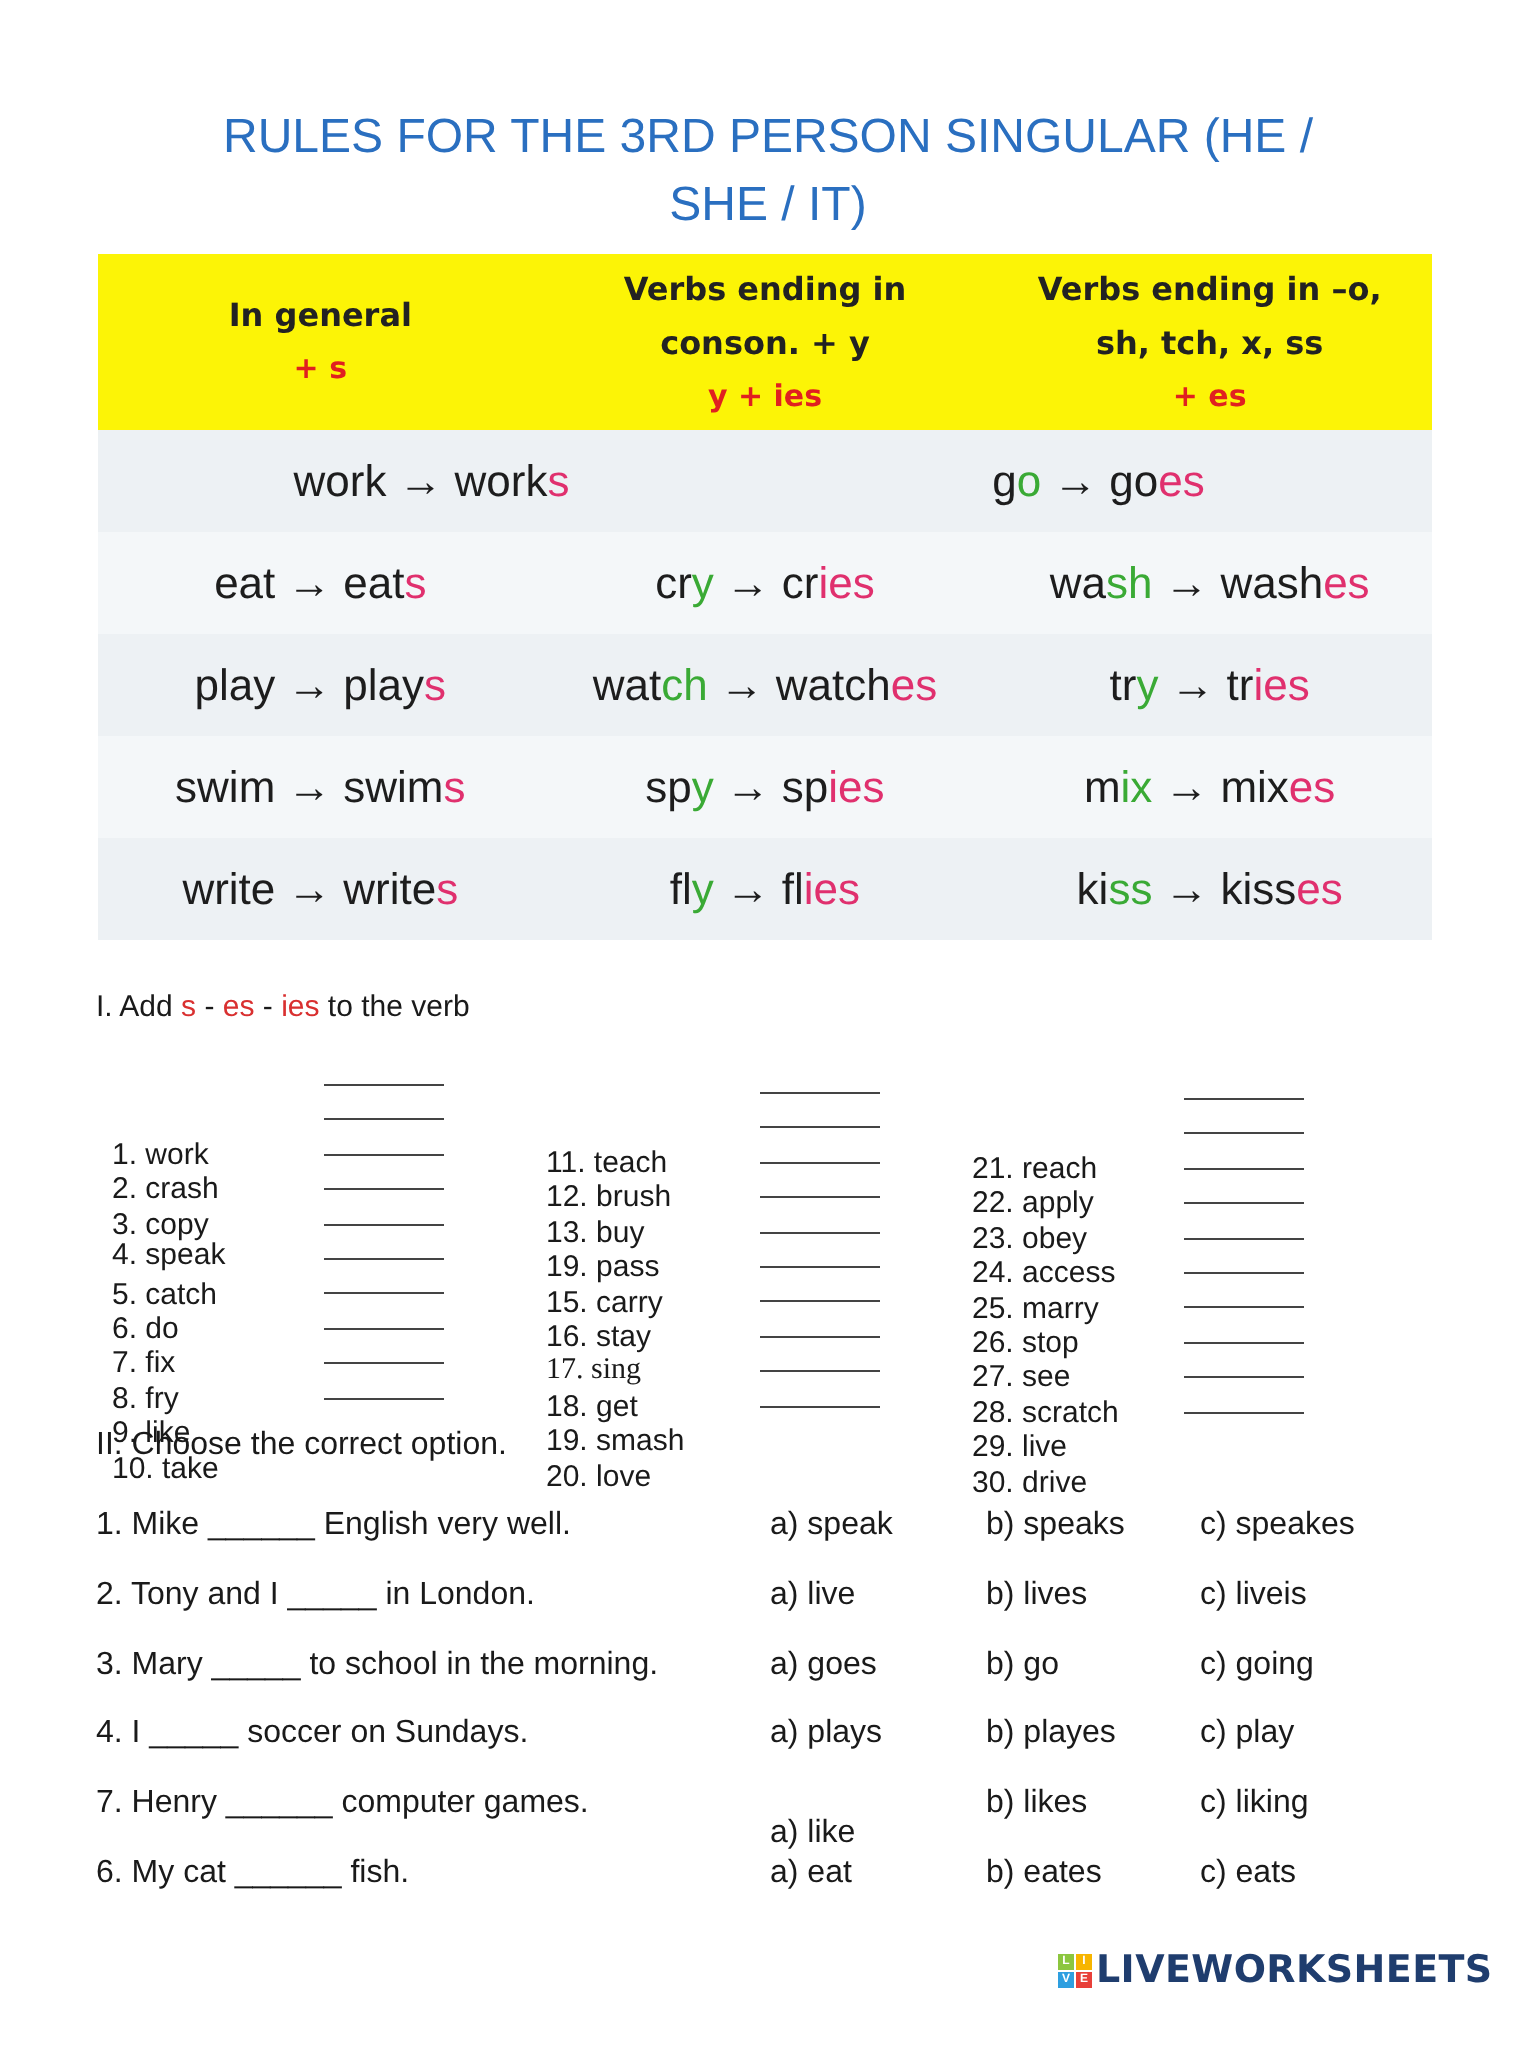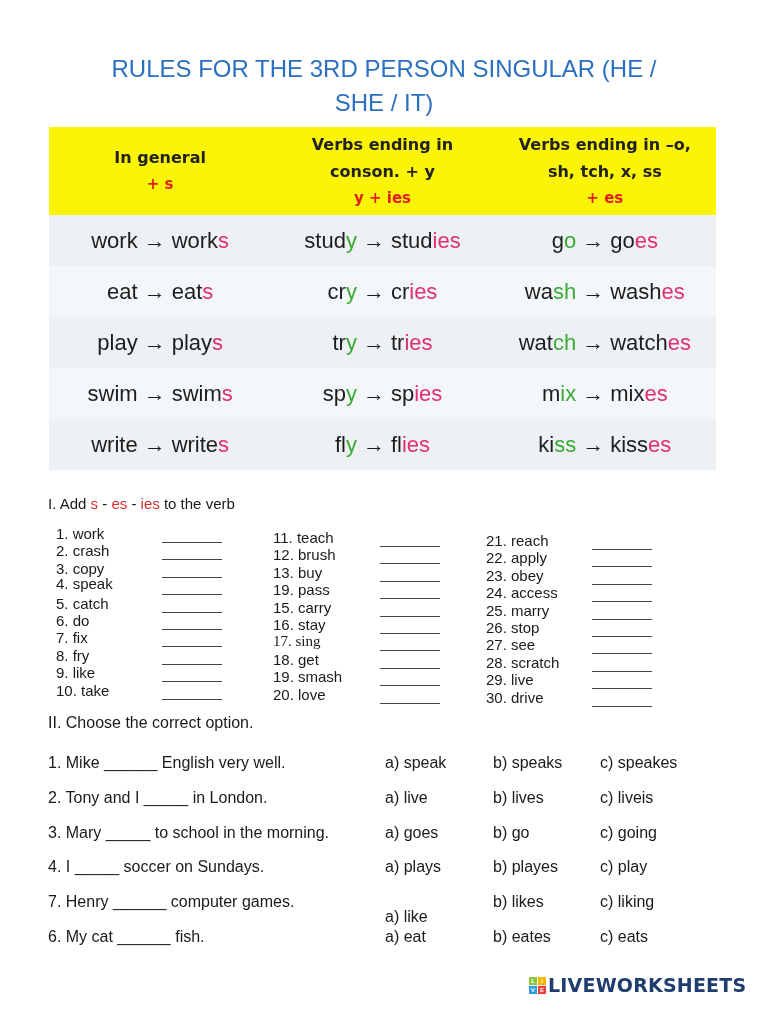--- a/index.html
+++ b/index.html
@@ -9,21 +9,21 @@
   .rules-head { display:flex; background:#fcf406; height:88px; }
   .rules-head .hc { flex:1; display:flex; flex-direction:column; align-items:center; justify-content:center; font-family:"DejaVu Sans", sans-serif; font-weight:bold; font-size:16px; line-height:27px; color:#222; text-align:center; }
   .rules-head .hc .red { color:#e02020; font-size:15px; }
   .rules-row { display:flex; height:51px; align-items:center; }
   .rules-row.odd { background:#edf1f4; }
   .rules-row.even { background:#f4f7f9; }
   .rules-row .cell { flex:1; text-align:center; font-size:22px; color:#1d1d1d; }
   .g { color:#3aaa35; } .p { color:#e0306e; }
   .sec1 { position:absolute; left:48px; top:495px; font-size:15px; }
   .sec1 .red { color:#d93030; }
-  .item { position:absolute; font-size:15px; line-height:17px; white-space:nowrap; }
+  .item { position:absolute; font-size:15px; line-height:17px; white-space:nowrap;margin-top:44px; }
   .blank { position:absolute; height:1px; background:#444; width:60px; }
   .sec2 { position:absolute; left:48px; top:714px; font-size:16px; }
   .q { position:absolute; font-size:16px; white-space:nowrap; }
   .logo { position:absolute; left:529px; top:974px; display:flex; align-items:center; }
   .logo-grid { display:grid; grid-template-columns:8px 8px; grid-gap:1px; margin-right:2px; }
   .logo-grid span { width:8px; height:8px; font-size:6px; line-height:8px; color:#fff; text-align:center; font-weight:bold; }
   .logo-text { font-family:"DejaVu Sans", sans-serif; font-weight:bold; font-size:19px; color:#1f3d6e; letter-spacing:0.2px; }
 </style>
 </head>
 <body>
@@ -46,32 +46,31 @@
     </div>
     <div class="hc">
       <span>Verbs ending in –o,</span>
       <span>sh, tch, x, ss</span>
       <span class="red">+ es</span>
     </div>
   </div>
   <div id="rules-body">
       <div class="rules-row odd">
         <div class="cell"><span>work</span><span class="g"></span><span style="margin: 0px 6px;">→</span><span>work</span><span class="p">s</span></div>
-        <div class="cell"><span>stud</span><span class="g">y</span><span style="margin: 0px 6px;">→</span><span>stud</span><span class="p">ies</span></div>
         <div class="cell"><span>g</span><span class="g">o</span><span style="margin: 0px 6px;">→</span><span>go</span><span class="p">es</span></div>
       </div>
       <div class="rules-row even">
         <div class="cell"><span>eat</span><span class="g"></span><span style="margin: 0px 6px;">→</span><span>eat</span><span class="p">s</span></div>
         <div class="cell"><span>cr</span><span class="g">y</span><span style="margin: 0px 6px;">→</span><span>cr</span><span class="p">ies</span></div>
         <div class="cell"><span>wa</span><span class="g">sh</span><span style="margin: 0px 6px;">→</span><span>wash</span><span class="p">es</span></div>
       </div>
       <div class="rules-row odd">
         <div class="cell"><span>play</span><span class="g"></span><span style="margin: 0px 6px;">→</span><span>play</span><span class="p">s</span></div>
+        <div class="cell"><span>wat</span><span class="g">ch</span><span style="margin: 0px 6px;">→</span><span>watch</span><span class="p">es</span></div>
         <div class="cell"><span>tr</span><span class="g">y</span><span style="margin: 0px 6px;">→</span><span>tr</span><span class="p">ies</span></div>
-        <div class="cell"><span>wat</span><span class="g">ch</span><span style="margin: 0px 6px;">→</span><span>watch</span><span class="p">es</span></div>
       </div>
       <div class="rules-row even">
         <div class="cell"><span>swim</span><span class="g"></span><span style="margin: 0px 6px;">→</span><span>swim</span><span class="p">s</span></div>
         <div class="cell"><span>sp</span><span class="g">y</span><span style="margin: 0px 6px;">→</span><span>sp</span><span class="p">ies</span></div>
         <div class="cell"><span>m</span><span class="g">ix</span><span style="margin: 0px 6px;">→</span><span>mix</span><span class="p">es</span></div>
       </div>
       <div class="rules-row odd">
         <div class="cell"><span>write</span><span class="g"></span><span style="margin: 0px 6px;">→</span><span>write</span><span class="p">s</span></div>
         <div class="cell"><span>fl</span><span class="g">y</span><span style="margin: 0px 6px;">→</span><span>fl</span><span class="p">ies</span></div>
         <div class="cell"><span>ki</span><span class="g">ss</span><span style="margin: 0px 6px;">→</span><span>kiss</span><span class="p">es</span></div>

